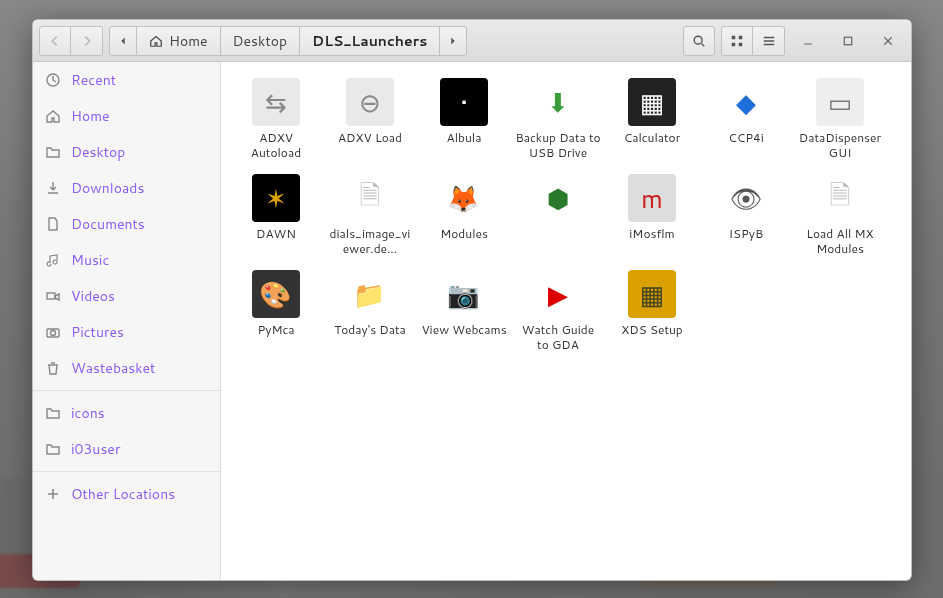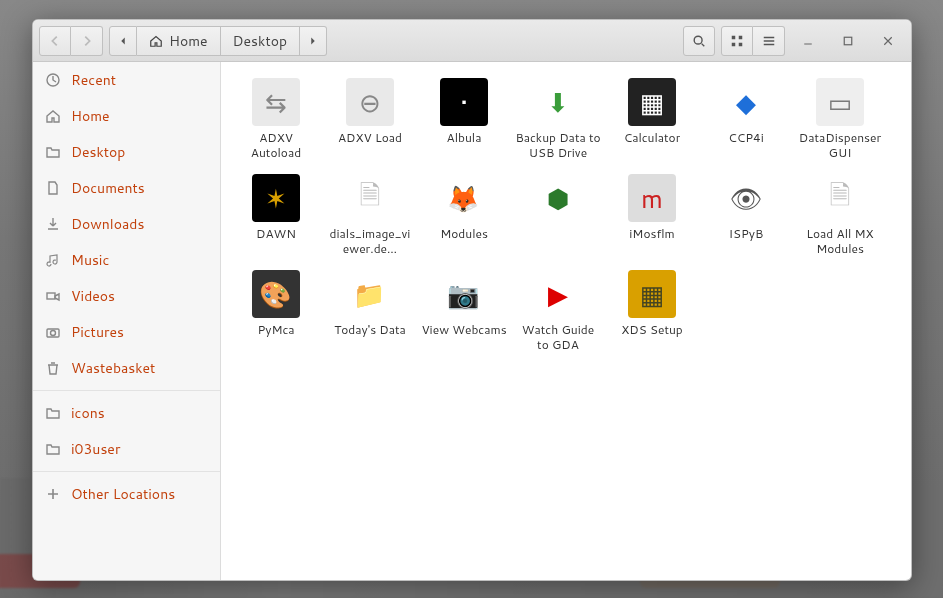--- a/index.html
+++ b/index.html
@@ -71,21 +71,21 @@
     width: 188px;
     background: #f6f6f6;
     border-right: 1px solid #dcdcdc;
     overflow-y: auto;
   }
   .side-item {
     display: flex;
     align-items: center;
     gap: 10px;
     padding: 8px 12px;
-    color: #c2410c;
+    color: #8b5cf6;
     cursor: pointer;
   }
   .side-item .ico { width:16px; height:16px; display:flex; align-items:center; justify-content:center; color:#888; }
   .side-sep { height:1px; background:#e2e2e2; margin:4px 0; }
   .grid {
     flex:1;
     padding: 14px 10px;
     overflow-y:auto;
     display:flex;
     flex-wrap:wrap;
@@ -158,20 +158,23 @@
       </div>
       <div class="btn path">
         <svg viewBox="0 0 16 16" style="margin-right:6px">
             <path d="M2 8l6-5 6 5v6H9v-4H7v4H2z" fill="none" stroke="currentColor" stroke-width="1.4"></path>
           </svg>
         <span>Home</span>
       </div>
       <div class="btn path">
         <span>Desktop</span>
       </div>
+      <div class="btn path active">
+        <span>DLS_Launchers</span>
+      </div>
       <div class="btn" style="min-width:26px">
         <svg viewBox="0 0 16 16">
             <path d="M6 4l4 4-4 4z" fill="currentColor"></path>
           </svg>
       </div>
     </div>
 
     <div class="spacer"></div>
 
     <div class="btn solo">
@@ -237,32 +240,32 @@
           <span class="ico">
             <svg viewBox="0 0 16 16">
               <path d="M2 4h4l1 2h7v7H2z" fill="none" stroke="currentColor" stroke-width="1.4"></path>
             </svg>
           </span>
           <span>Desktop</span>
         </div>
         <div class="side-item">
           <span class="ico">
             <svg viewBox="0 0 16 16">
+              <path d="M8 2v8m0 0l-3-3m3 3l3-3M3 13h10" fill="none" stroke="currentColor" stroke-width="1.4"></path>
+            </svg>
+          </span>
+          <span>Downloads</span>
+        </div>
+        <div class="side-item">
+          <span class="ico">
+            <svg viewBox="0 0 16 16">
               <path d="M4 2h6l2 3v9H4z" fill="none" stroke="currentColor" stroke-width="1.4"></path>
             </svg>
           </span>
           <span>Documents</span>
-        </div>
-        <div class="side-item">
-          <span class="ico">
-            <svg viewBox="0 0 16 16">
-              <path d="M8 2v8m0 0l-3-3m3 3l3-3M3 13h10" fill="none" stroke="currentColor" stroke-width="1.4"></path>
-            </svg>
-          </span>
-          <span>Downloads</span>
         </div>
         <div class="side-item">
           <span class="ico">
             <svg viewBox="0 0 16 16">
               <path d="M6 12a2 2 0 1 1-1-1.7V4l7-1v7a2 2 0 1 1-1-1.7" fill="none" stroke="currentColor" stroke-width="1.2"></path>
             </svg>
           </span>
           <span>Music</span>
         </div>
         <div class="side-item">

